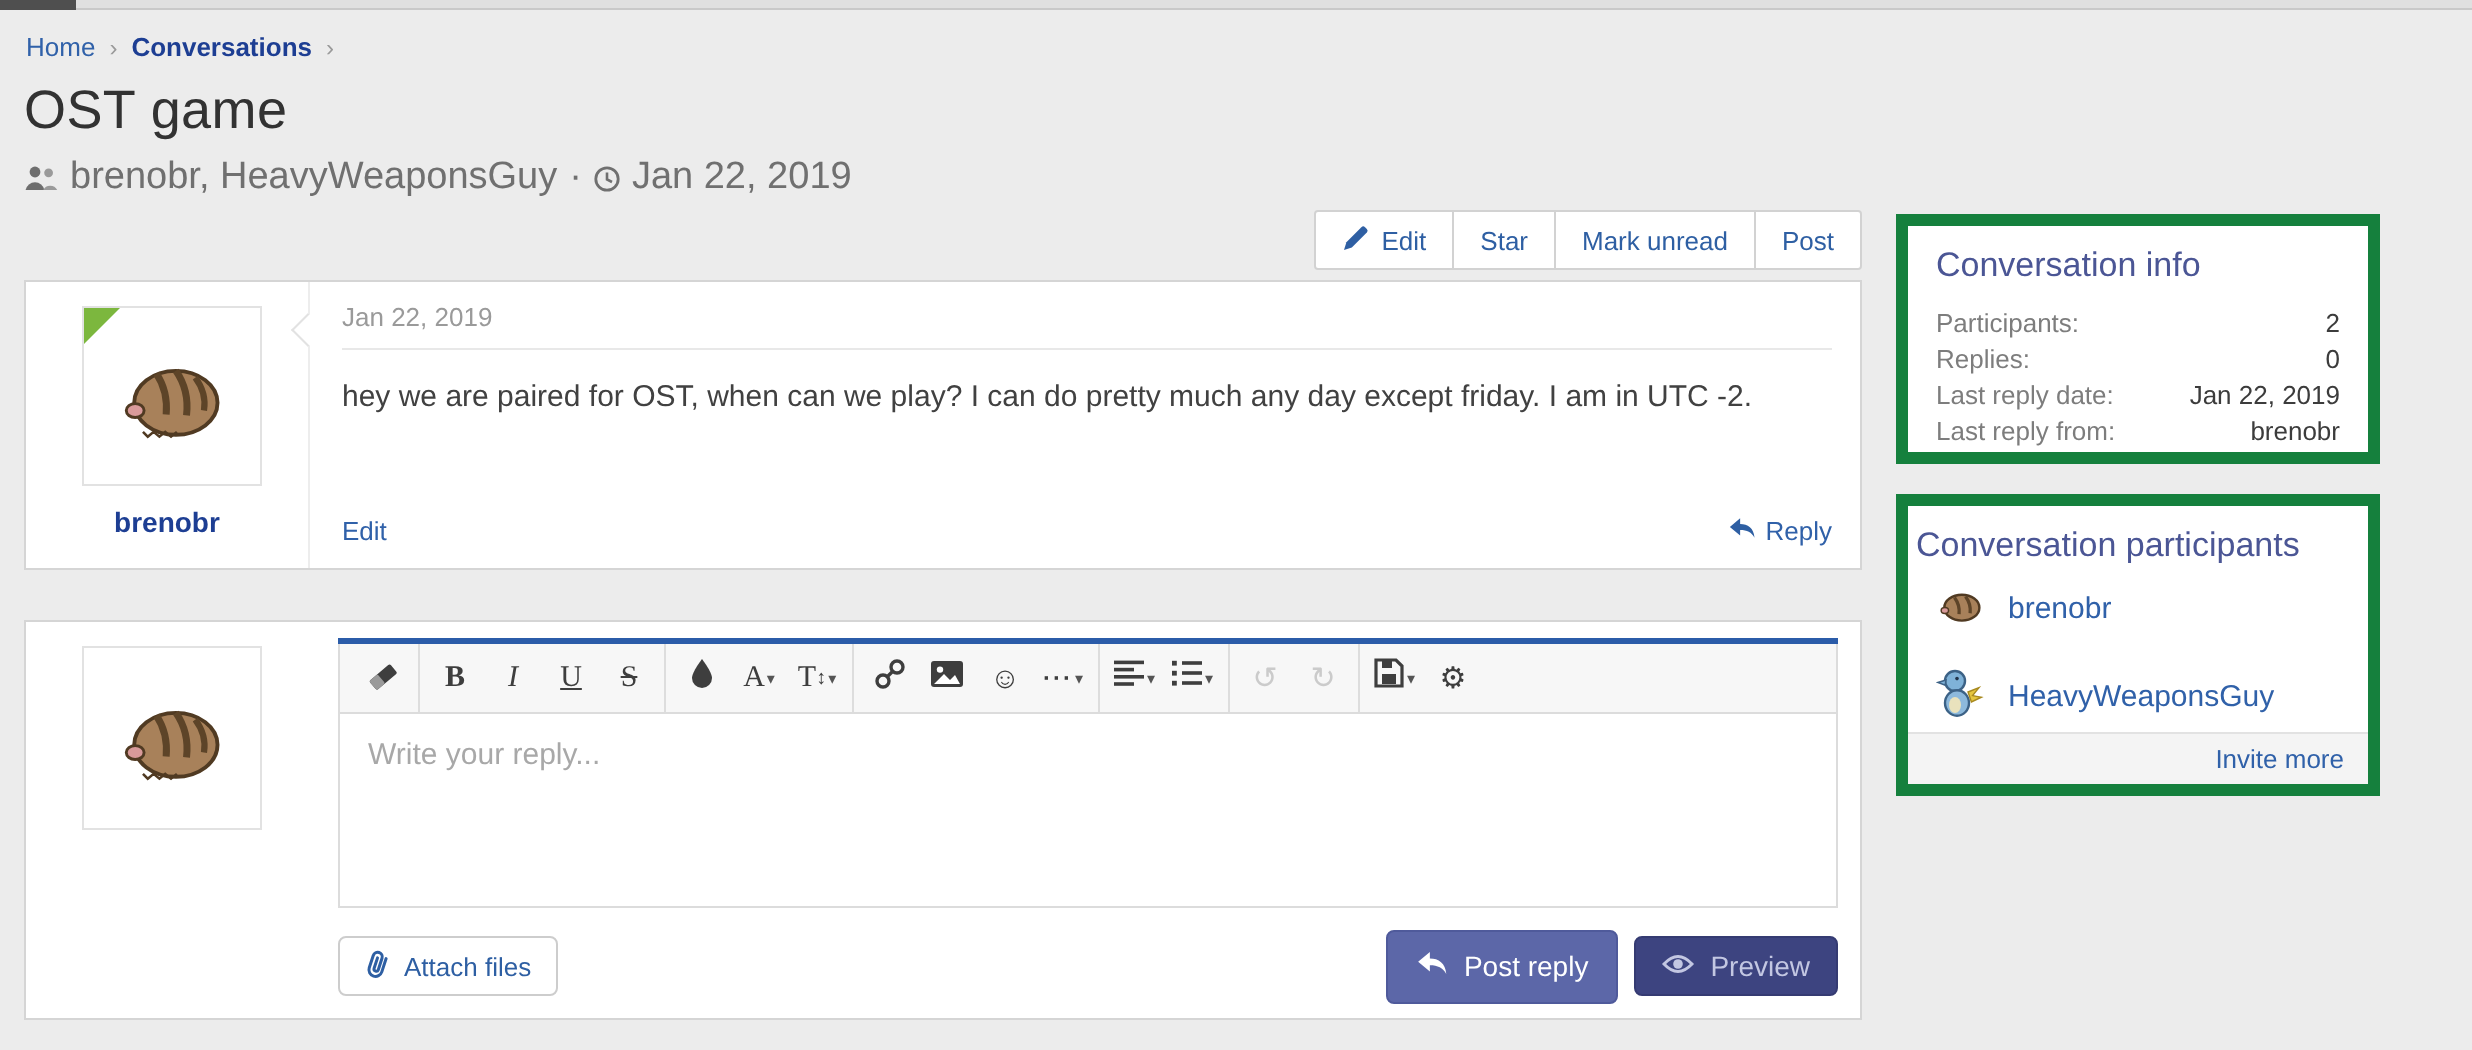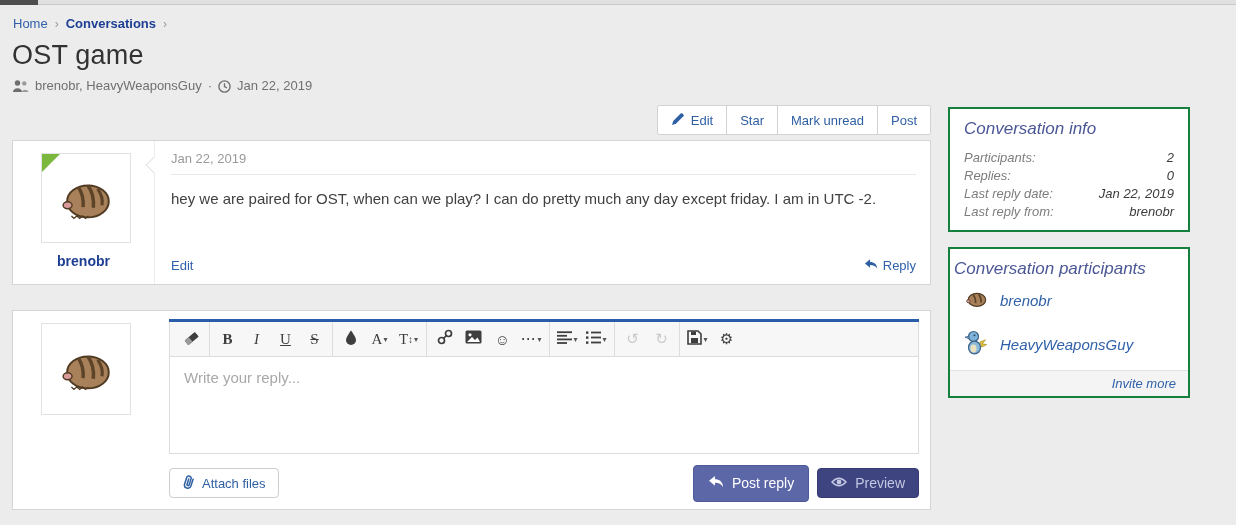--- a/index.html
+++ b/index.html
@@ -13,21 +13,21 @@
   .topstrip-dark { position:absolute; left:0; top:0; width:38px; height:5px; background:#4f4f4f; }
 
   .lnk { color:#3061a9; cursor:pointer; }
 
   .breadcrumb { position:absolute; left:13px; top:16px; font-size:13px; color:#8a8a8a; display:flex; align-items:center; gap:7px; }
   .breadcrumb .sep { color:#9a9a9a; font-size:12px; }
   .crumb-current { color:#1d3e93; font-weight:700; }
 
   .page-title { position:absolute; left:12px; top:40px; font-size:27px; font-weight:400; color:#323232; letter-spacing:0.2px; }
 
-  .byline { position:absolute; left:12px; top:78px; font-size:13px; color:#707070; display:flex; align-items:flex-end; gap:6px; }
+  .byline { position:absolute; left:12px; top:78px; font-size:19px; color:#707070; display:flex; align-items:center; gap:6px; }
   .byline svg { display:block; }
 
   
   .actions { position:absolute; right:305px; top:105px; display:flex; }
   .abtn {
     height:30px; background:#fff; border:1px solid #d2d2d2; margin-left:-1px;
     display:flex; align-items:center; gap:6px; padding:0 13px;
     font-size:13px; color:#2e5fa3; cursor:pointer; white-space:nowrap;
   }
   .abtn:first-child { border-radius:2px 0 0 2px; margin-left:0; }
@@ -92,21 +92,21 @@
   .post-btn {
     height:37px; border-radius:4px; background:#5c67a8; color:#fff; border:1px solid #4f5a9b;
     display:flex; align-items:center; gap:8px; padding:0 14px; font-size:14px; cursor:pointer;
   }
   .preview-btn {
     height:30px; border-radius:4px; background:#3d4480; color:#c3c7e2; border:1px solid #353b72;
     display:flex; align-items:center; gap:8px; padding:0 13px; font-size:14px; cursor:pointer; margin-left:8px;
   }
 
   
-  .sidebox { position:absolute; background:#fff; border:2px solid #15803d;font-style:italic; }
+  .sidebox { position:absolute; background:#fff; border:6px solid #15803d; }
   #info-box { left:948px; top:107px; width:242px; height:125px; padding:10px 14px; }
   #participants-box { left:948px; top:247px; width:242px; height:151px; }
   .side-title { font-size:17px; font-weight:400; color:#4b5695; margin-bottom:10px; }
   .info-row { display:flex; justify-content:space-between; font-size:13px; line-height:18px; }
   .info-label { color:#7d7d7d; }
   .info-value { color:#3c3c3c; }
   .member-row { position:absolute; left:14px; right:14px; height:26px; display:flex; align-items:center; gap:12px; }
   .member-name { font-size:15px; color:#3061a9; cursor:pointer; }
   .invite-foot {
     position:absolute; left:0; right:0; bottom:0; height:26px; background:#f4f4f4;

